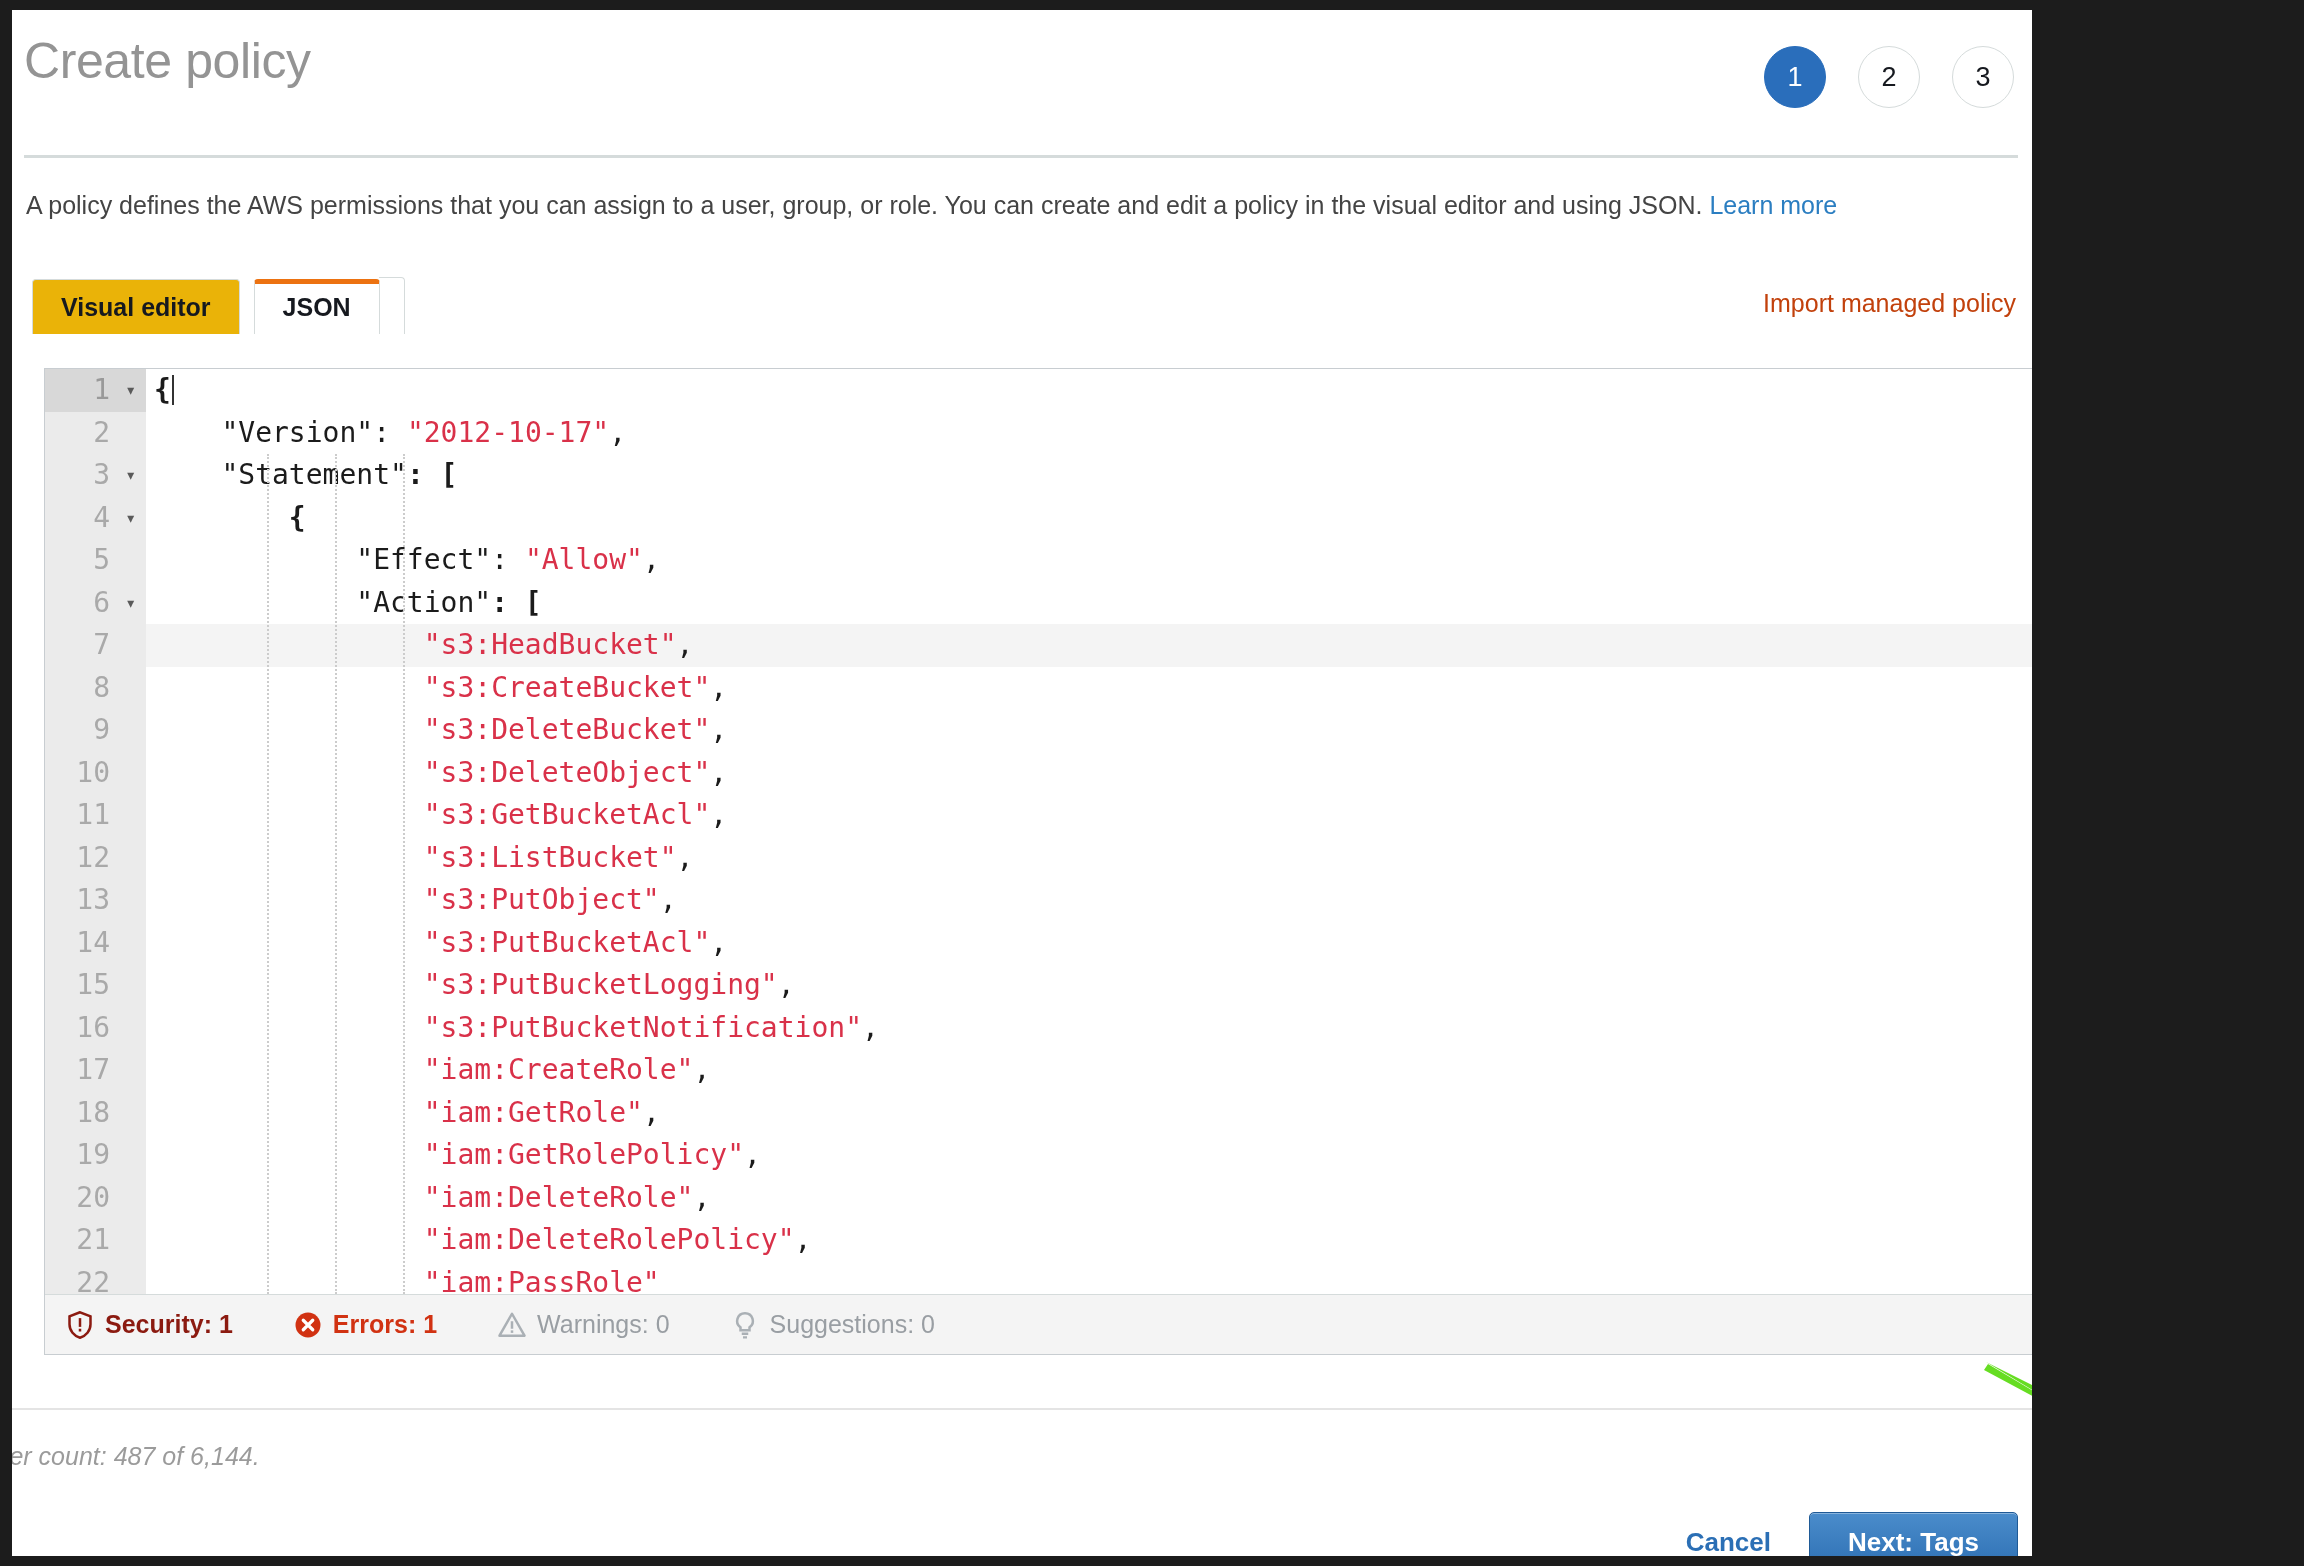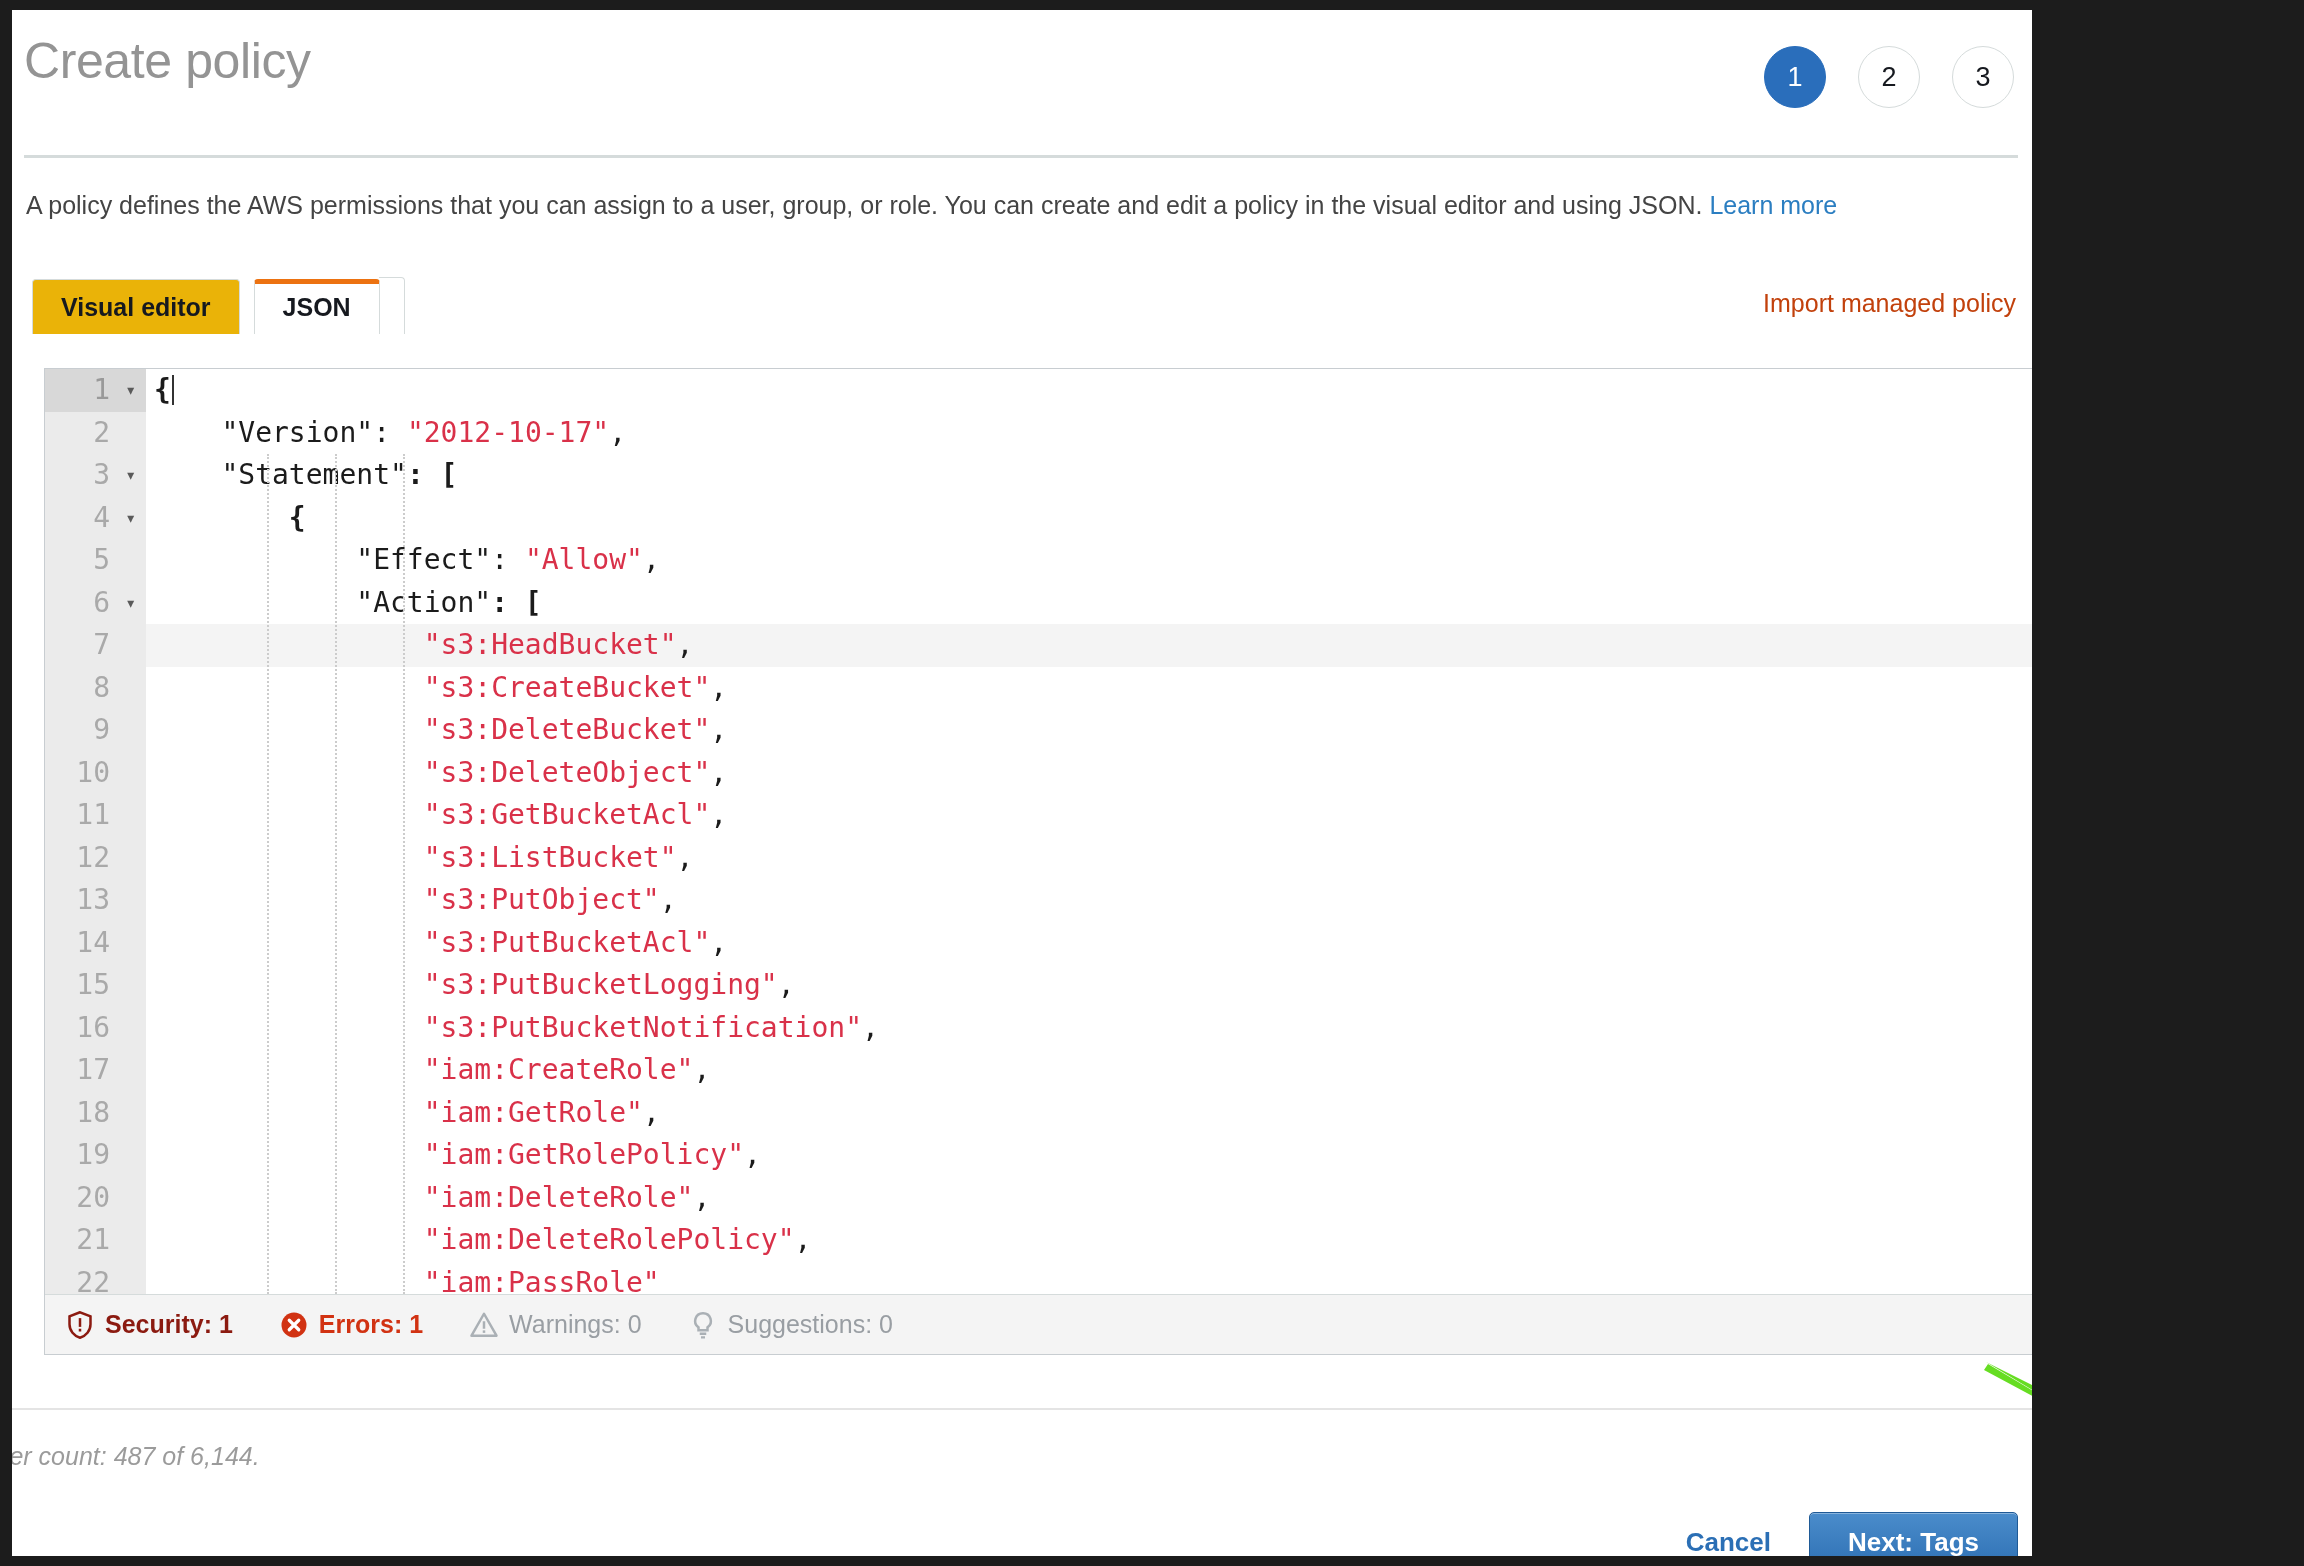--- a/index.html
+++ b/index.html
@@ -250,21 +250,21 @@
   
   .statusbar {
     position: absolute;
     left: 0; right: 0; bottom: 0;
     height: 60px;
     background: #f4f4f4;
     border-top: 1px solid #d5dbdb;
     display: flex;
     align-items: center;
     padding-left: 20px;
-    gap: 46px;
+    gap: 60px;
   }
   .status-item {
     display: flex;
     align-items: center;
     gap: 10px;
     font-size: 25px;
     line-height: 1;
     white-space: nowrap;
   }
   .status-item .txt { font-weight: bold; }

